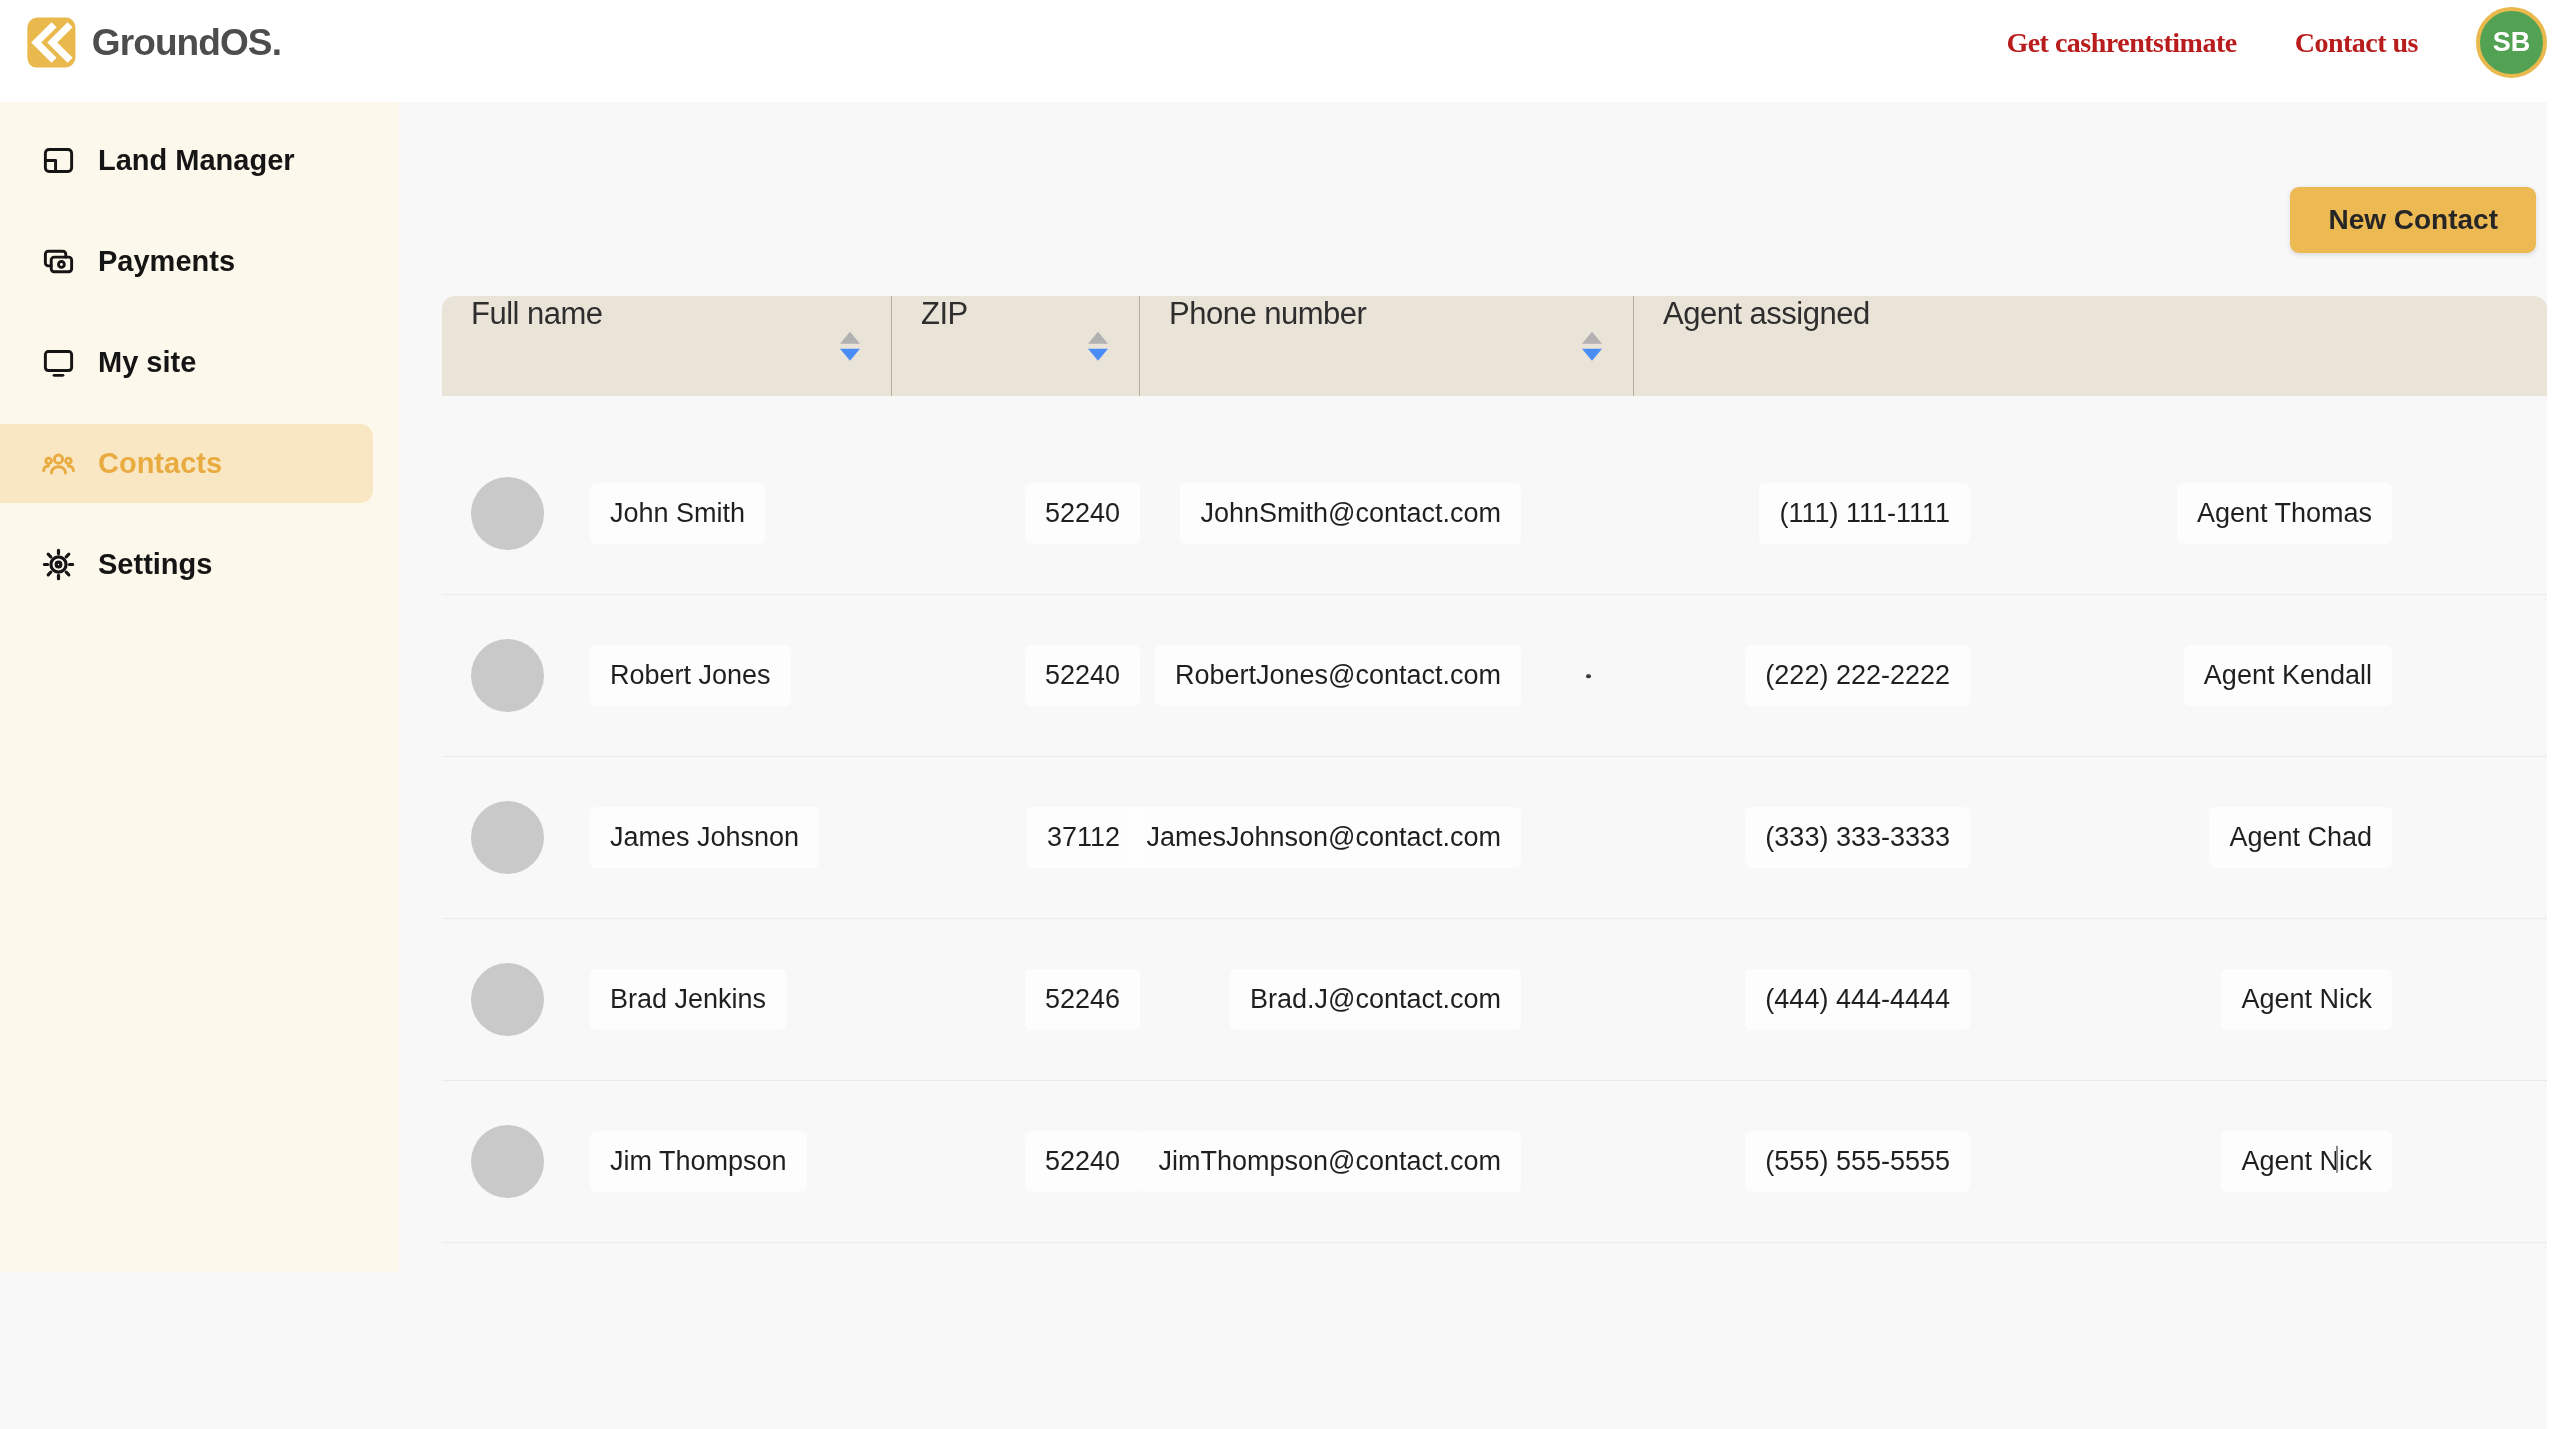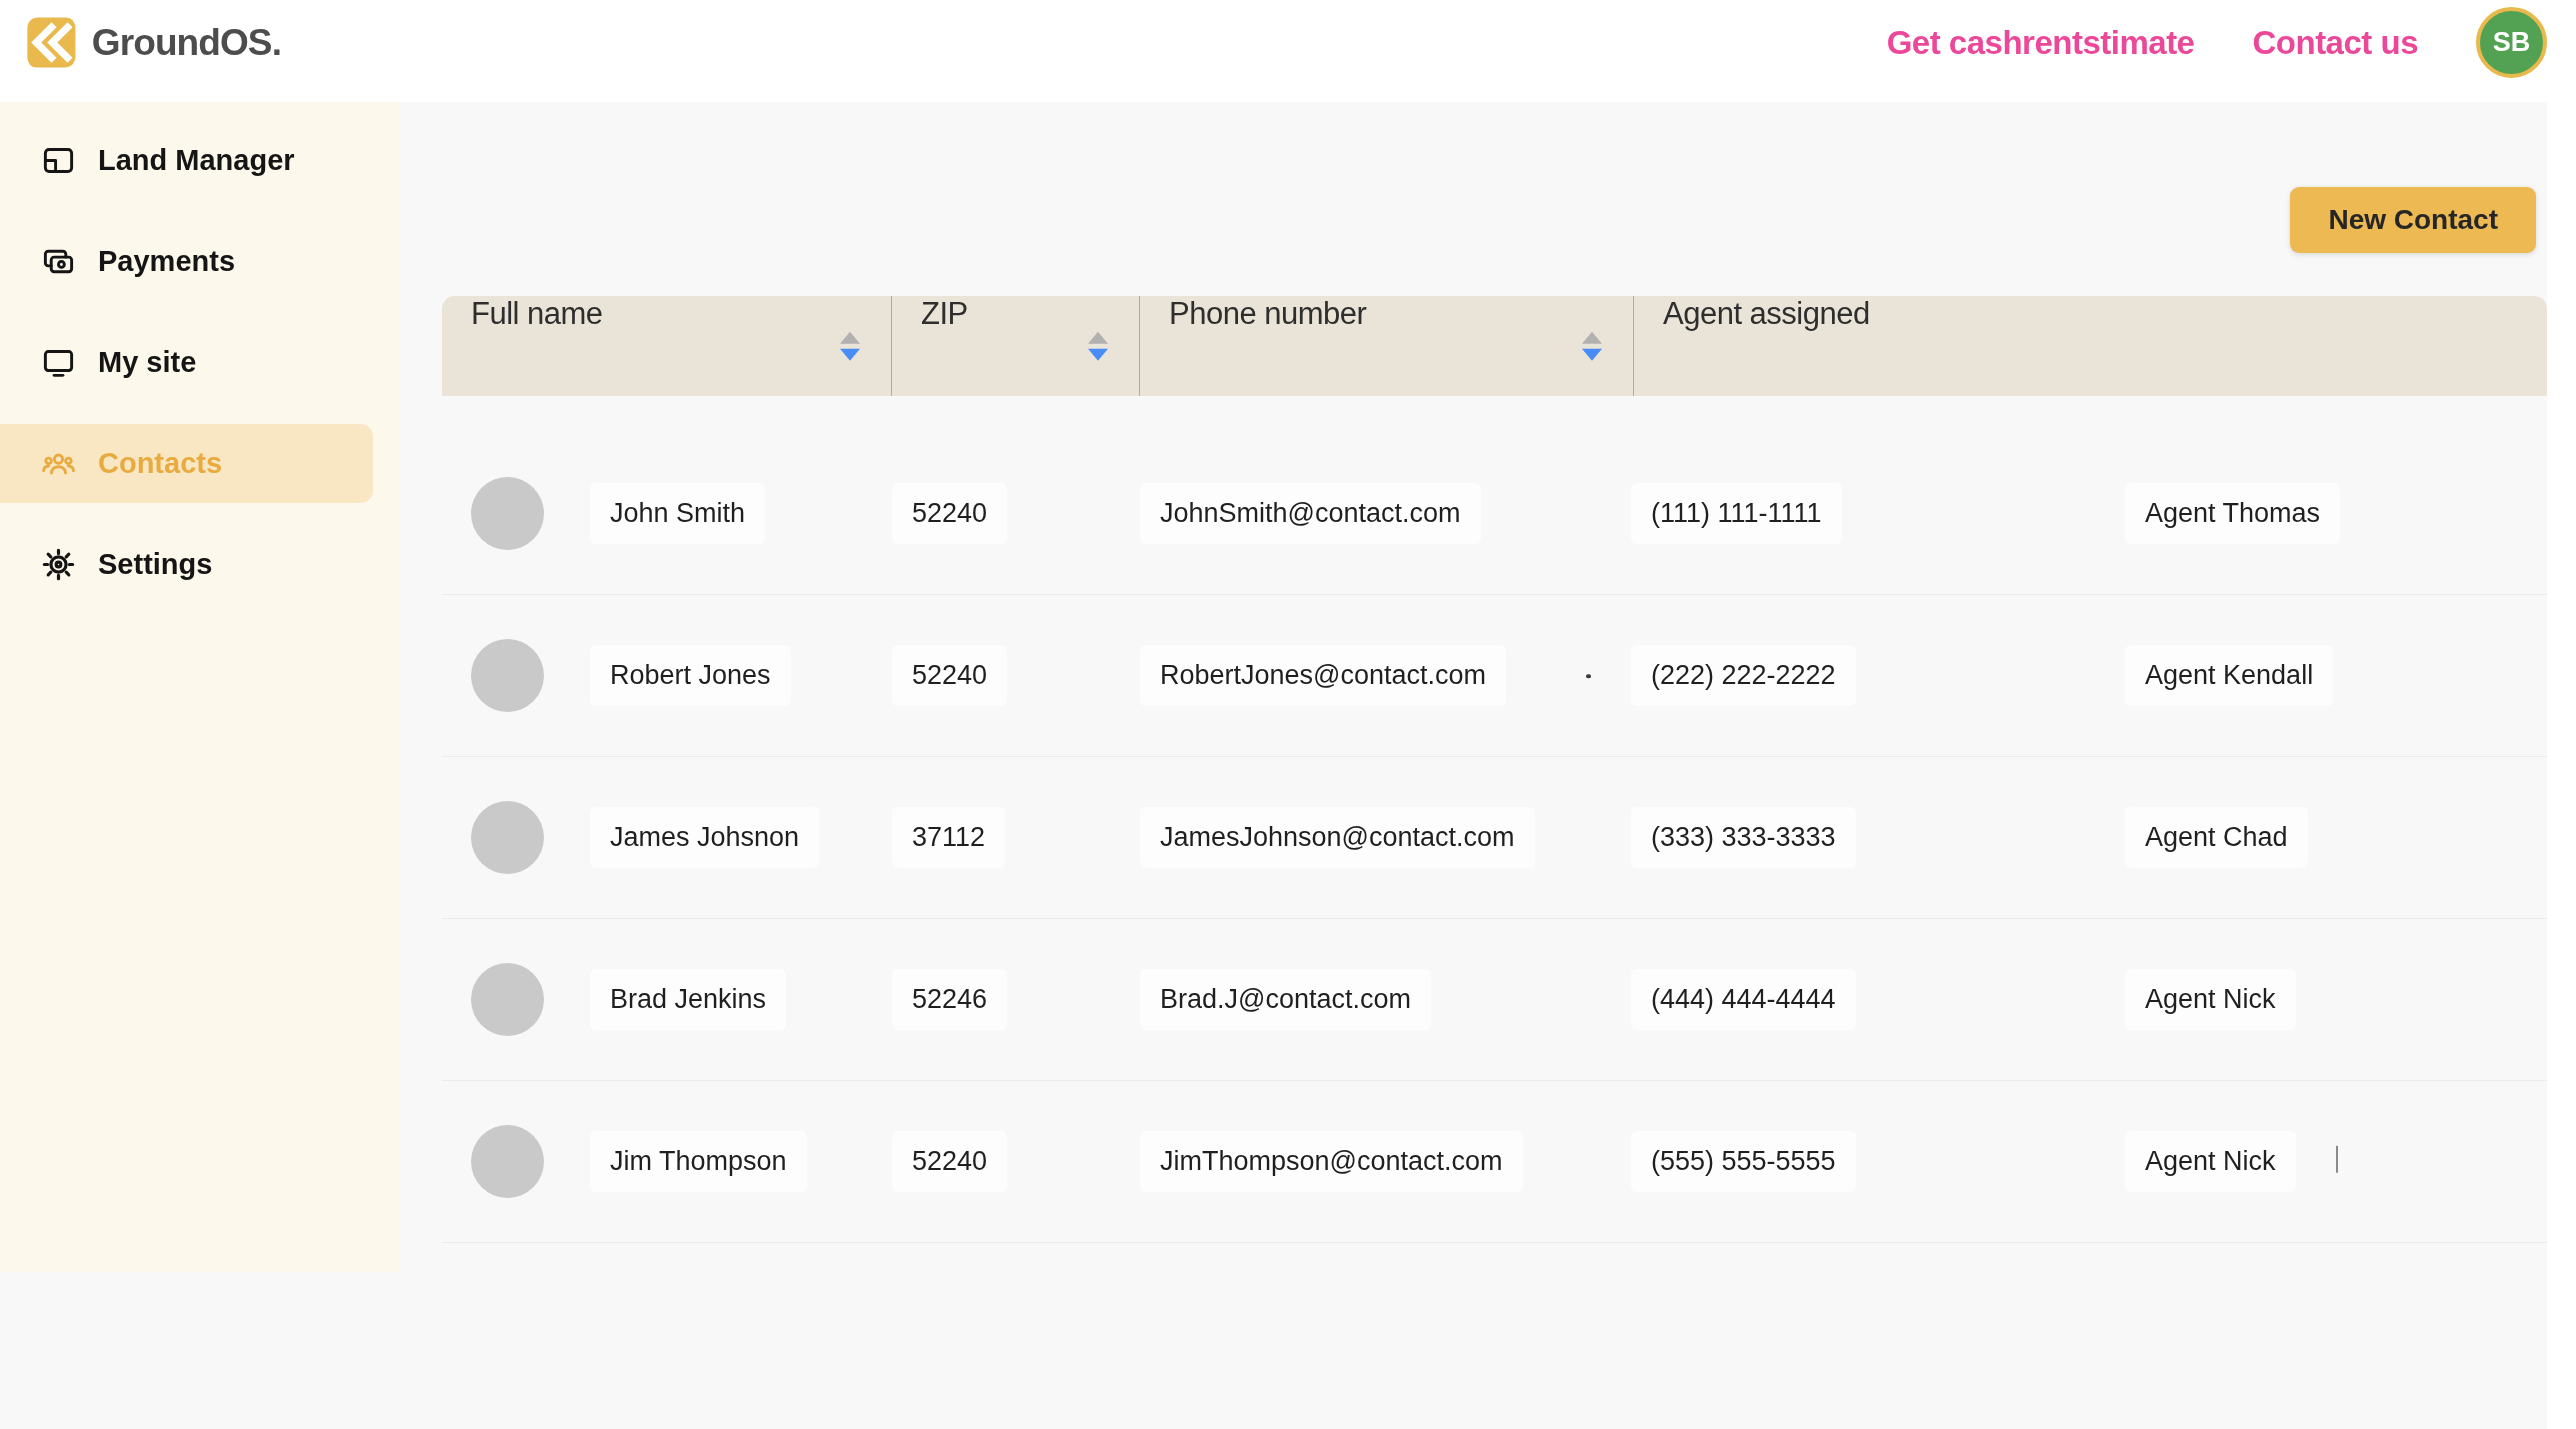--- a/index.html
+++ b/index.html
@@ -19,23 +19,23 @@
     padding: 0 29px 16.4px 22px;
     z-index: 30;
   }
   .brand { display: flex; align-items: center; gap: 12.8px; }
   .brand-logo { width: 57px; height: 57px; }
   .brand-name {
     font-size: 37px; font-weight: bold; color: #4d4d4d; letter-spacing: -0.9px;
   }
   .topnav { margin-left: auto; display: flex; align-items: center; gap: 58px; }
   .topnav-link {
-    font-size: 33px; font-weight: bold; color: #ec4899; letter-spacing: -0.5px;
+    font-size: 28px; font-weight: bold; color: #b91c1c; letter-spacing: -0.5px;
     cursor: pointer; background: none; border: none;
-    font-family: Liberation Sans, sans-serif;
+    font-family: Liberation Serif, serif;
   }
   .avatar-badge {
     width: 71px; height: 71px; border-radius: 50%;
     background: #53a254; border: 4.6px solid #eab94d;
     display: flex; align-items: center; justify-content: center;
     color: #fff; font-size: 27px; font-weight: bold; cursor: pointer;
   }
 
   
   .sidebar {
@@ -107,21 +107,21 @@
     border-top: 12.8px solid #4a8cf5;
   }
 
   .tbody { padding-top: 37px; }
   .tr {
     position: relative;
     display: flex; align-items: center;
     height: 162px;
     border-bottom: 1.8px solid #ebebeb;
   }
-  .td { display: flex; align-items: center; justify-content: flex-start; }
+  .td { display: flex; align-items: center; justify-content: flex-end; }
   .td-name { width: 450px; justify-content: flex-start; padding-left: 29px; gap: 46px; }
   .td-zip { width: 248px; }
   .td-email { width: 491px; padding-right: 110px; }
   .td-phone { width: 494px; padding-right: 155px; }
   .td-agent { flex: 1; padding-right: 155px; }
   .row-avatar {
     width: 73px; height: 73px; border-radius: 50%;
     background: #c9c9c9; flex: 0 0 73px;
   }
   .chip {

